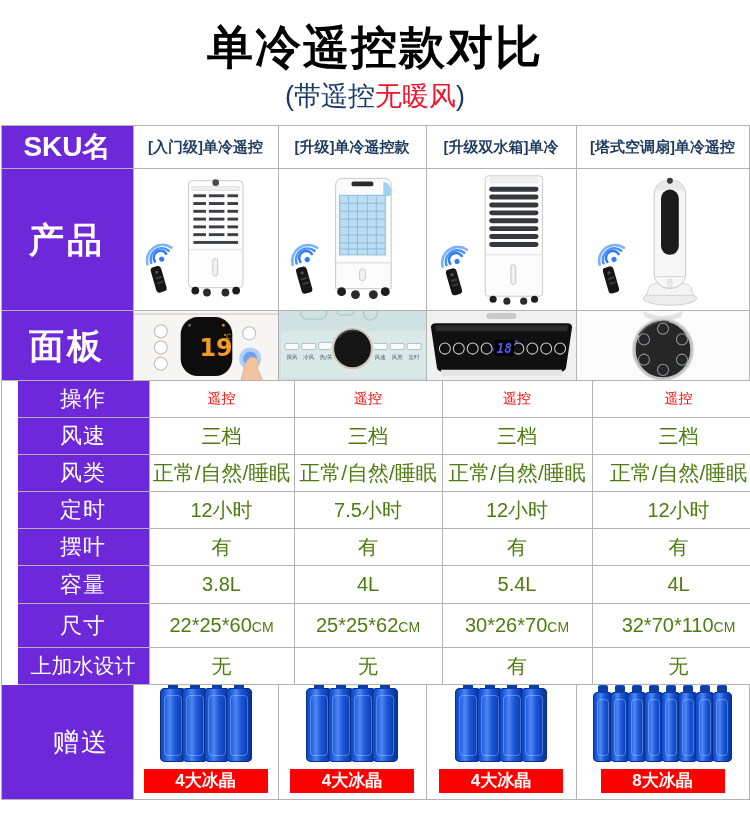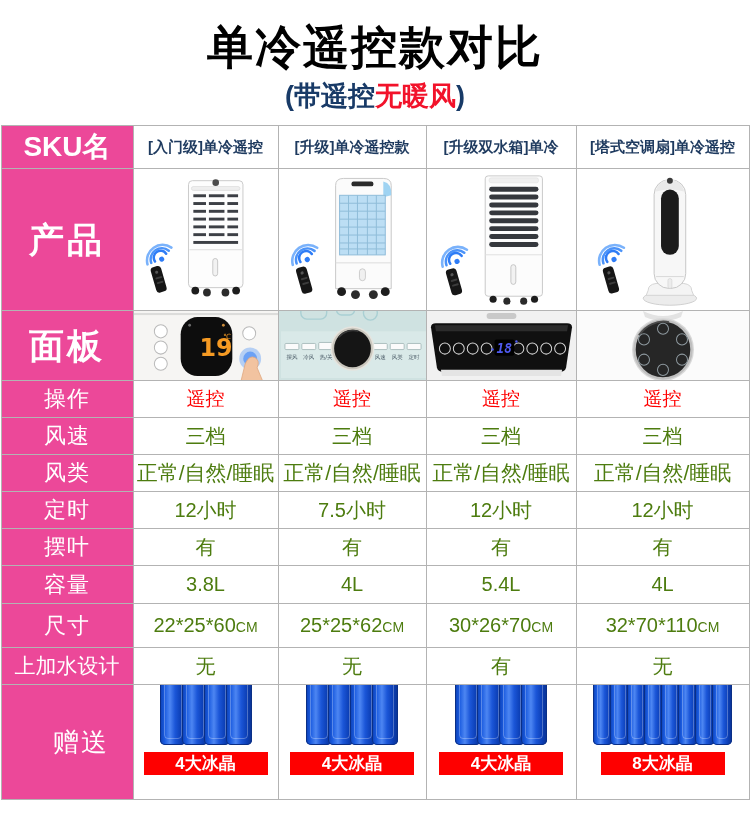--- a/index.html
+++ b/index.html
@@ -1,44 +1,44 @@
 <!DOCTYPE html>
 <html><head>
 <meta charset="utf-8">
 <style>
   html,body{margin:0;padding:0;background:#fff;}
   .page{width:750px;height:820px;background:#fff;overflow:hidden;
         font-family:"Liberation Sans","DejaVu Sans",sans-serif;}
   
   .title{margin-top:20px;text-align:center;font-size:46px;line-height:54px;
          font-weight:900;color:#000000;letter-spacing:2px;}
-  .subtitle{text-align:center;font-size:27px;line-height:36px;font-weight:700;
+  .subtitle{text-align:center;font-size:27px;line-height:36px;font-weight:400;
             color:#183a67;margin-top:4px;}
   .subtitle .hl{color:#f2122a;}
   
   .tbl{width:748px;margin:11px auto 0 auto;border:1px solid #b3b3b3;border-right:none;border-bottom:none;}
   .row{display:grid;grid-template-columns:132px 145px 148px 150px 173px;}
   .hcell,.cell{border-right:1px solid #b3b3b3;border-bottom:1px solid #b3b3b3;
                display:flex;align-items:center;justify-content:center;
                box-sizing:border-box;overflow:hidden;position:relative;background:#fff;}
-  .hcell{background:#ec4899;color:#fff;text-align:center;}
+  .hcell{background:#6d28d9;color:#fff;text-align:center;}
   .r-sku{height:43px;}   .r-sku .hcell{font-size:28px;font-weight:700;}
   .sku{font-size:15px;font-weight:700;color:#1e3a5f;white-space:nowrap;}
   .r-sku .c4 .sku{font-size:15px;}
   .r-product{height:142px;} .r-panel{height:70px;}
   .bighead{font-size:35px;font-weight:700;line-height:42px;letter-spacing:3px;}
-  .r-spec{height:37px;} .r-spec.tall{height:44px;} .r-spec.mid{height:38px;}
+  .r-spec{height:37px;margin-left:16px;} .r-spec.tall{height:44px;} .r-spec.mid{height:38px;}
   .r-spec .hcell{font-size:22px;font-weight:500;letter-spacing:1px;}
   .r-spec.small-h .hcell{font-size:21px;letter-spacing:0;}
   .val{font-size:20px;color:#4d7c0f;}
-  .val.red{color:#fe0000;font-size:19px;}
+  .val.red{color:#fe0000;font-size:14px;}
   .val.wind{font-size:21px;}
   .val .unit{font-size:14px;letter-spacing:0;}
   .r-gift{height:115px;} .r-gift .hcell{font-size:26px;font-weight:500;letter-spacing:2px;padding-left:28px;}
-  .gift-cell{flex-direction:column;justify-content:flex-end;padding-bottom:24px;}
+  .gift-cell{flex-direction:column;justify-content:flex-end;padding-bottom:6px;}
   
   .bottles{display:flex;align-items:flex-end;height:80px;}
   .bottle{position:relative;width:26px;height:74px;margin-left:-4px;border-radius:5px;
           background:linear-gradient(90deg,#0b3fb4 0%,#1b5ce0 18%,#4d86f2 38%,#1b56d8 58%,#0c3fb6 80%,#093291 100%);
           box-shadow:0 0 0 1px #0a2f86 inset;}
   .bottle:first-child{margin-left:0;}
   .bottle::before{content:"";position:absolute;top:-6px;left:50%;transform:translateX(-50%);
           width:10px;height:7px;background:#0d3ea8;border-radius:2px 2px 0 0;box-shadow:0 -1px 0 0 #1450c4;}
   .bottle::after{content:"";position:absolute;top:7px;left:4px;right:4px;bottom:6px;
           border:1px solid rgba(255,255,255,.28);border-radius:4px;}

